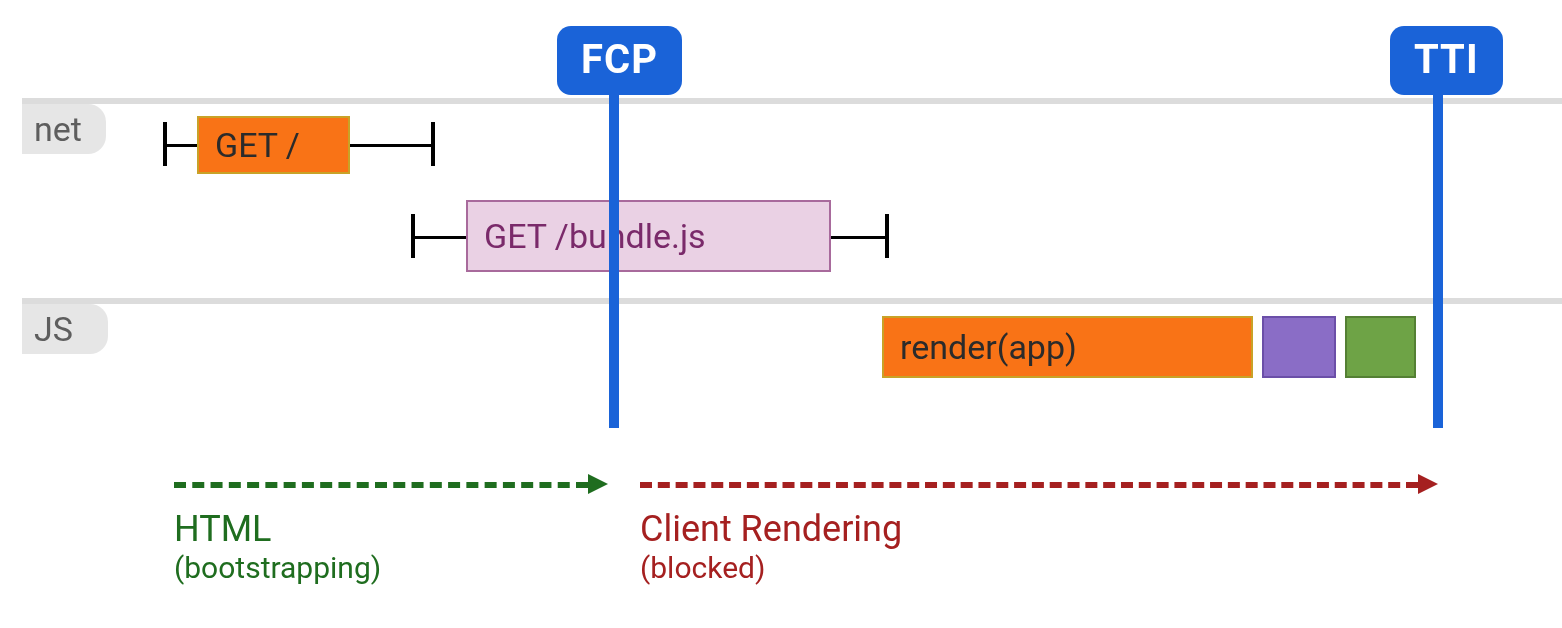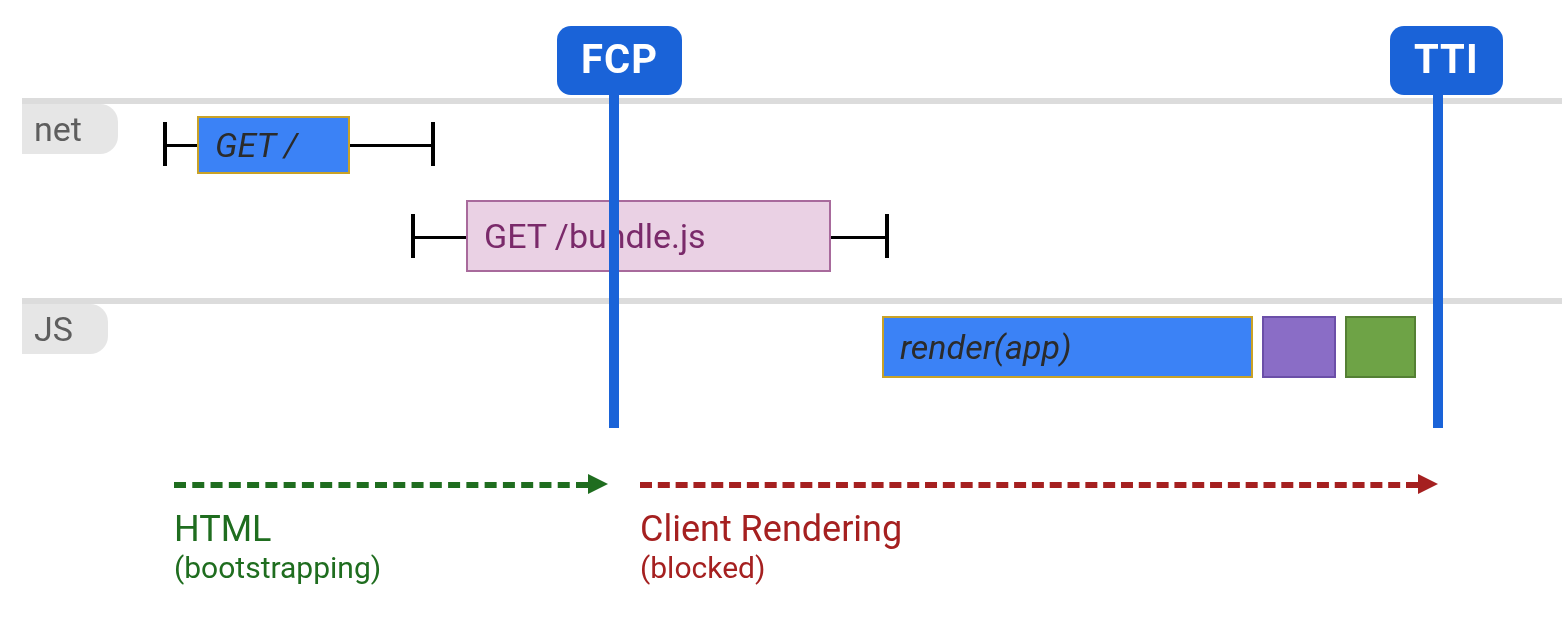--- a/index.html
+++ b/index.html
@@ -67,21 +67,21 @@
   .block {
     position: absolute;
     border: 2.5px solid;
     font-size: 34px;
     display: flex;
     align-items: center;
     padding: 0 16px;
     z-index: 2;
     white-space: nowrap;
   }
-  .block.yellow { background: #3b82f6; border-color: #c9a227; color: #2b2b2b; font-style: italic; }
+  .block.yellow { background: #f97316; border-color: #c9a227; color: #2b2b2b; }
   .block.pink   { background: #ead1e4; border-color: #a86a9c; color: #7a2a6a; }
   .block.purple { background: #8a6dc6; border-color: #6b4fa8; }
   .block.green  { background: #6ea346; border-color: #548034; }
   .arrow-dashed {
     position: absolute;
     height: 0;
     border-top-width: 6px;
     border-top-style: dashed;
     z-index: 1;
   }
@@ -102,21 +102,21 @@
   }
 </style>
 </head>
 <body>
 
 <div class="diagram">
 
   <div class="hr" style="top:98px"></div>
   <div class="hr" style="top:298px"></div>
 
-  <div class="lane-label" style="left:22px; top:104px; width:96px;">net</div>
+  <div class="lane-label" style="left:22px; top:104px; width:84px;">net</div>
   <div class="lane-label" style="left:22px; top:304px; width:86px;">JS</div>
 
   <div class="marker-pill" style="left:557px; top:26px;">FCP</div>
   <div class="marker-line" style="left:609px; top:88px; height:340px;"></div>
 
   <div class="marker-pill" style="left:1390px; top:26px;">TTI</div>
   <div class="marker-line" style="left:1433px; top:88px; height:340px;"></div>
 
   <div class="whisker" style="left:164px; top:144px; width:270px;"></div>
   <div class="whisker-cap" style="left:163px; top:122px;"></div>

